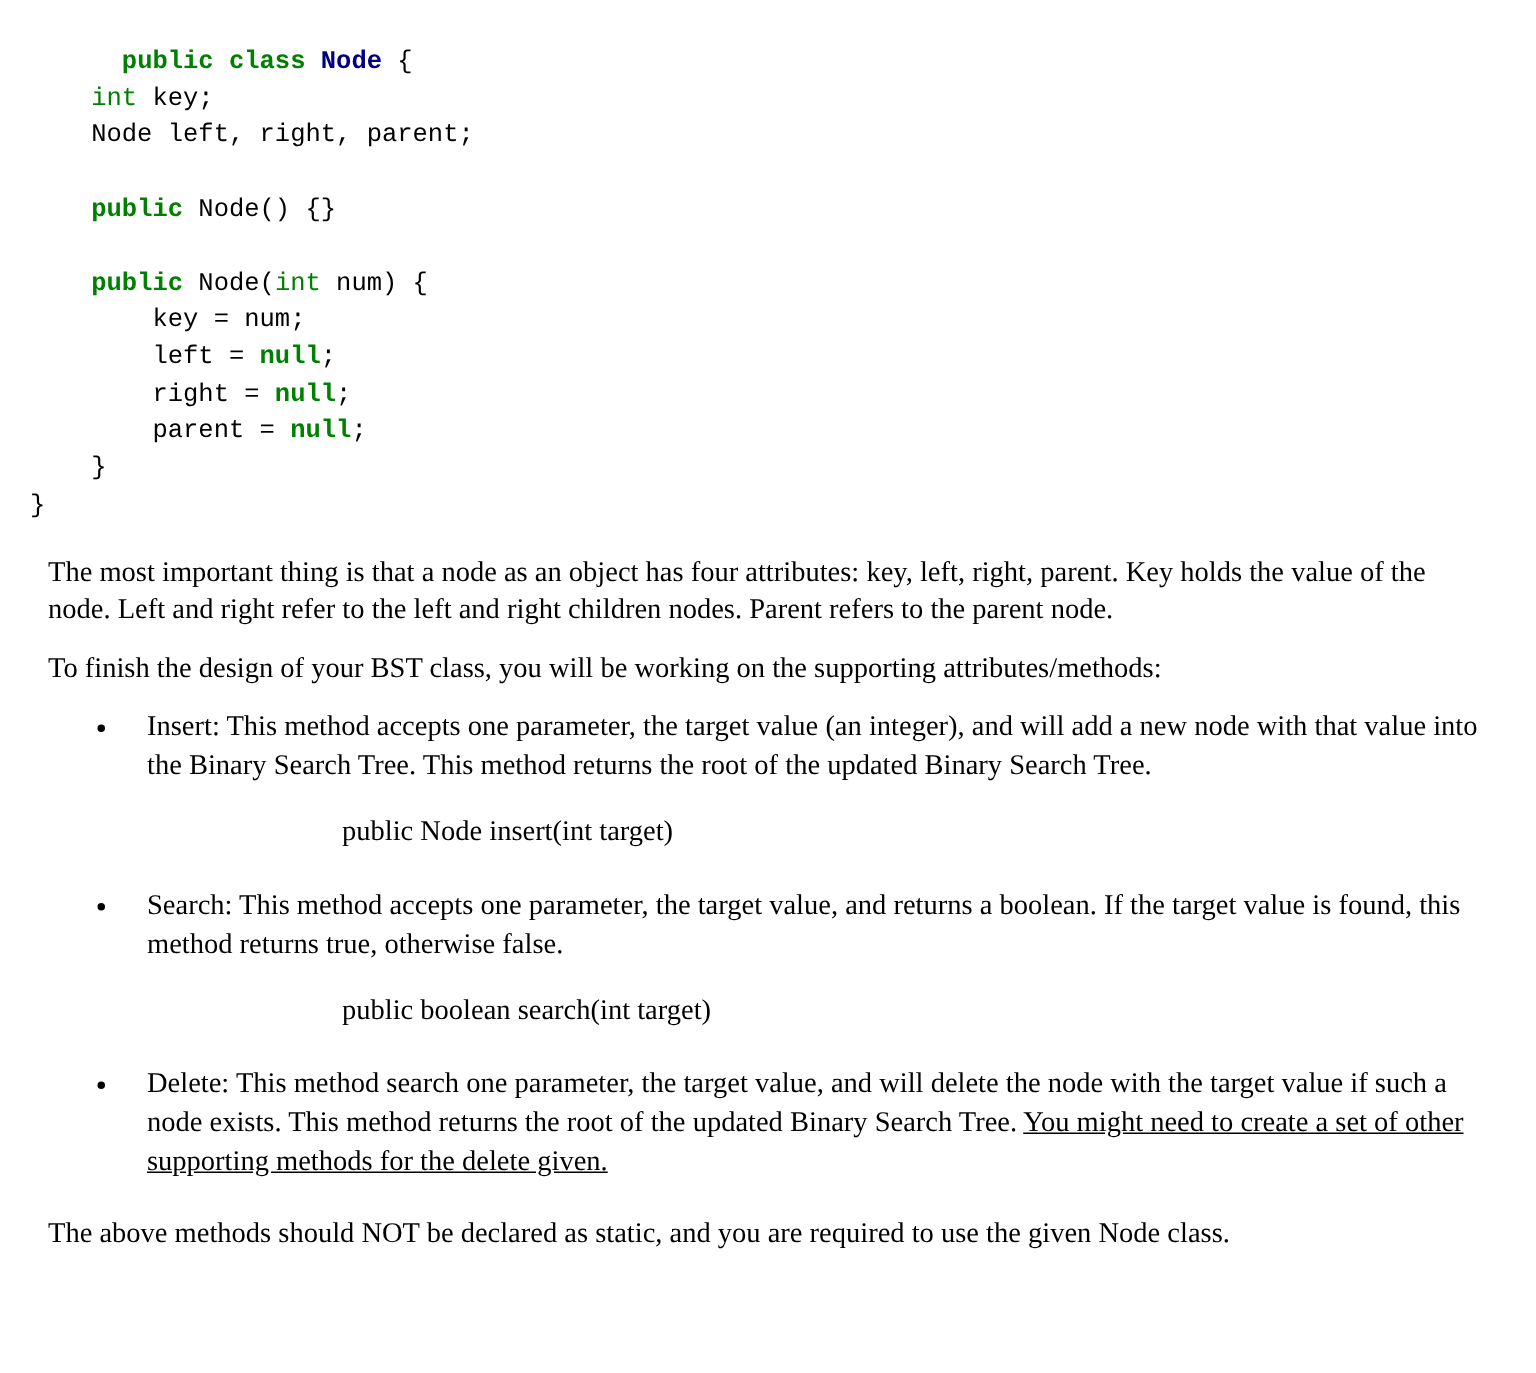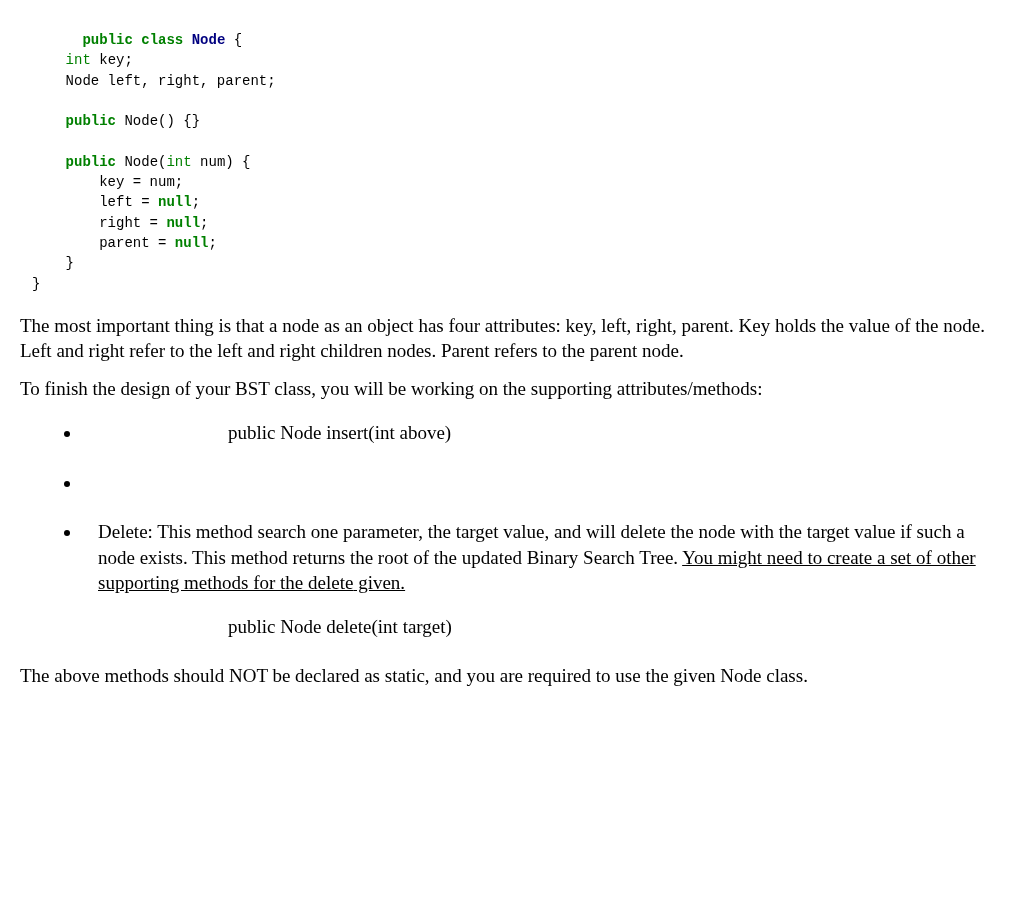--- a/index.html
+++ b/index.html
@@ -7,31 +7,31 @@
     padding: 20px 20px 30px 20px;
     font-family: "Times New Roman", Times, serif;
     font-size: 19px;
     color: #000;
     background: #fff;
     width: 1024px;
     box-sizing: border-box;
   }
   pre.code {
     font-family: "Courier New", Courier, monospace;
-    font-size: 14px;
+    font-size: 17px;
     line-height: 1.45;
-    margin: 10px 0 20px 12px;
+    margin: 10px 0 20px 0;
     white-space: pre;
   }
   .kw { color: #008000; font-weight: bold; }
   .cls { color: #000080; font-weight: bold; }
   .type { color: #008000; }
   .plain { color: #000; }
   p.para {
-    margin: 14px 0;
+    margin: 14px 12px;
     line-height: 1.3;
   }
   ul.methods {
     margin: 10px 0 10px 0;
     padding-left: 62px;
   }
   ul.methods > li {
     margin-bottom: 24px;
     padding-left: 16px;
     line-height: 1.35;
@@ -59,23 +59,25 @@
 <span class="plain">        parent = </span><span class="kw">null</span><span class="plain">;</span>
 <span class="plain">    }</span>
 <span class="plain">}</span></pre>
 
 <p class="para">The most important thing is that a node as an object has four attributes: key, left, right, parent. Key holds the value of the node. Left and right refer to the left and right children nodes. Parent refers to the parent node.</p>
 
 <p class="para">To finish the design of your BST class, you will be working on the supporting attributes/methods:</p>
 
 <ul class="methods">
   <li>
-    <div class="sig">public Node insert(int above)</div>
+    <span>Insert: This method accepts one parameter, the target value (an integer), and will add a new node with that value into the Binary Search Tree. This method returns the root of the updated Binary Search Tree.</span>
+    <div class="sig">public Node insert(int target)</div>
   </li>
   <li>
+    <span>Search: This method accepts one parameter, the target value, and returns a boolean. If the target value is found, this method returns true, otherwise false.</span>
+    <div class="sig">public boolean search(int target)</div>
   </li>
   <li>
     <span>Delete: This method search one parameter, the target value, and will delete the node with the target value if such a node exists. This method returns the root of the updated Binary Search Tree. </span><span class="underline"><span>You might need to create a set of other supporting methods for the </span><span class="italic">delete</span><span> given.</span></span>
-    <div class="sig">public Node delete(int target)</div>
   </li>
 </ul>
 
 <p class="para">The above methods should NOT be declared as static, and you are required to use the given Node class.</p>
 
 </body></html>

